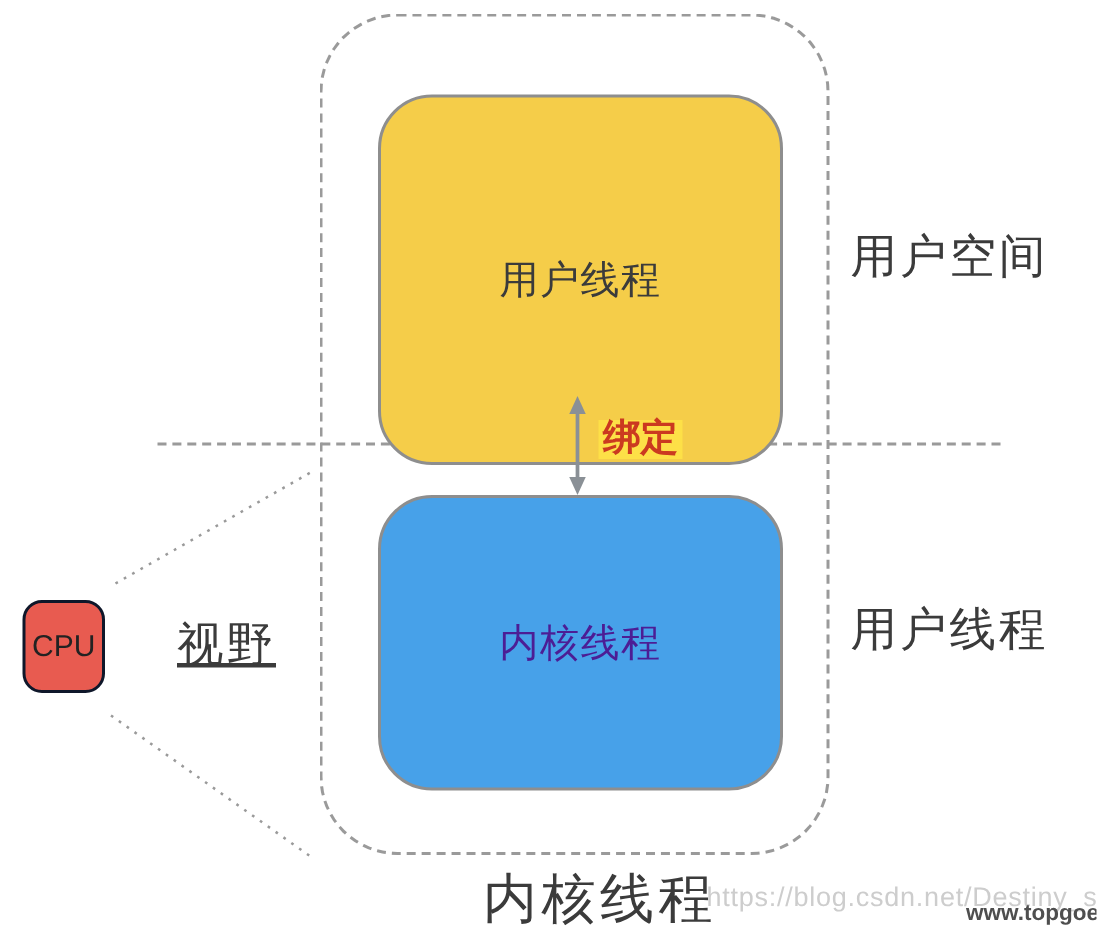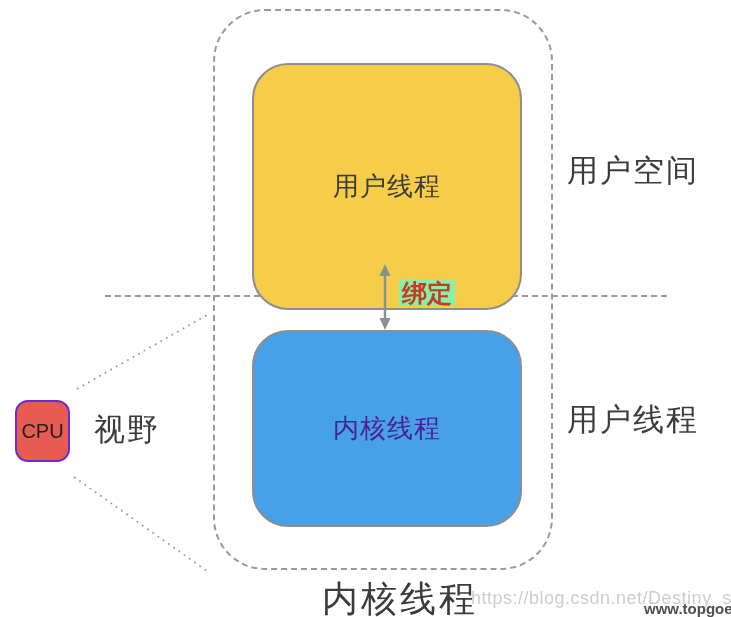--- a/index.html
+++ b/index.html
@@ -53,48 +53,49 @@
     left: 252px; top: 330px;
     background: #47a1e9;
     color: #4c1d95;
   }
 
   .binding-label {
     left: 399px; top: 280px;
     font-size: 25px;
     font-weight: bold;
     color: #cb3a20;
-    background: #86efac;
+    background: #fde047;
     padding: 0 3px;
     line-height: 1.05;
     z-index: 5;
+    font-family: Liberation Serif, serif;
   }
 
   .cpu-box {
     left: 15px; top: 400px;
     width: 55px; height: 62px;
     background: #e85b50;
-    border: 2px solid #6d28d9;
+    border: 2px solid #0f172a;
     border-radius: 13px;
     display: flex;
     align-items: center;
     justify-content: center;
     font-size: 20px;
     color: #222222;
     box-sizing: border-box;
   }
 
   .big-label {
     font-size: 31px;
     color: #3b3b3b;
     letter-spacing: 2px;
     line-height: 1;
     white-space: nowrap;
   }
-  .view-label      { left: 94px; top: 414px; }
+  .view-label      { left: 118px; top: 414px; text-decoration: underline; }
   .user-space-label   { left: 567px; top: 155px; }
   .kernel-space-label { left: 567px; top: 404px; }
   .one-thread-label {
     left: 322px; top: 581px;
     font-size: 36px;
     letter-spacing: 3px;
   }
 
   .watermark-blog {
     left: 471px; top: 588px;

